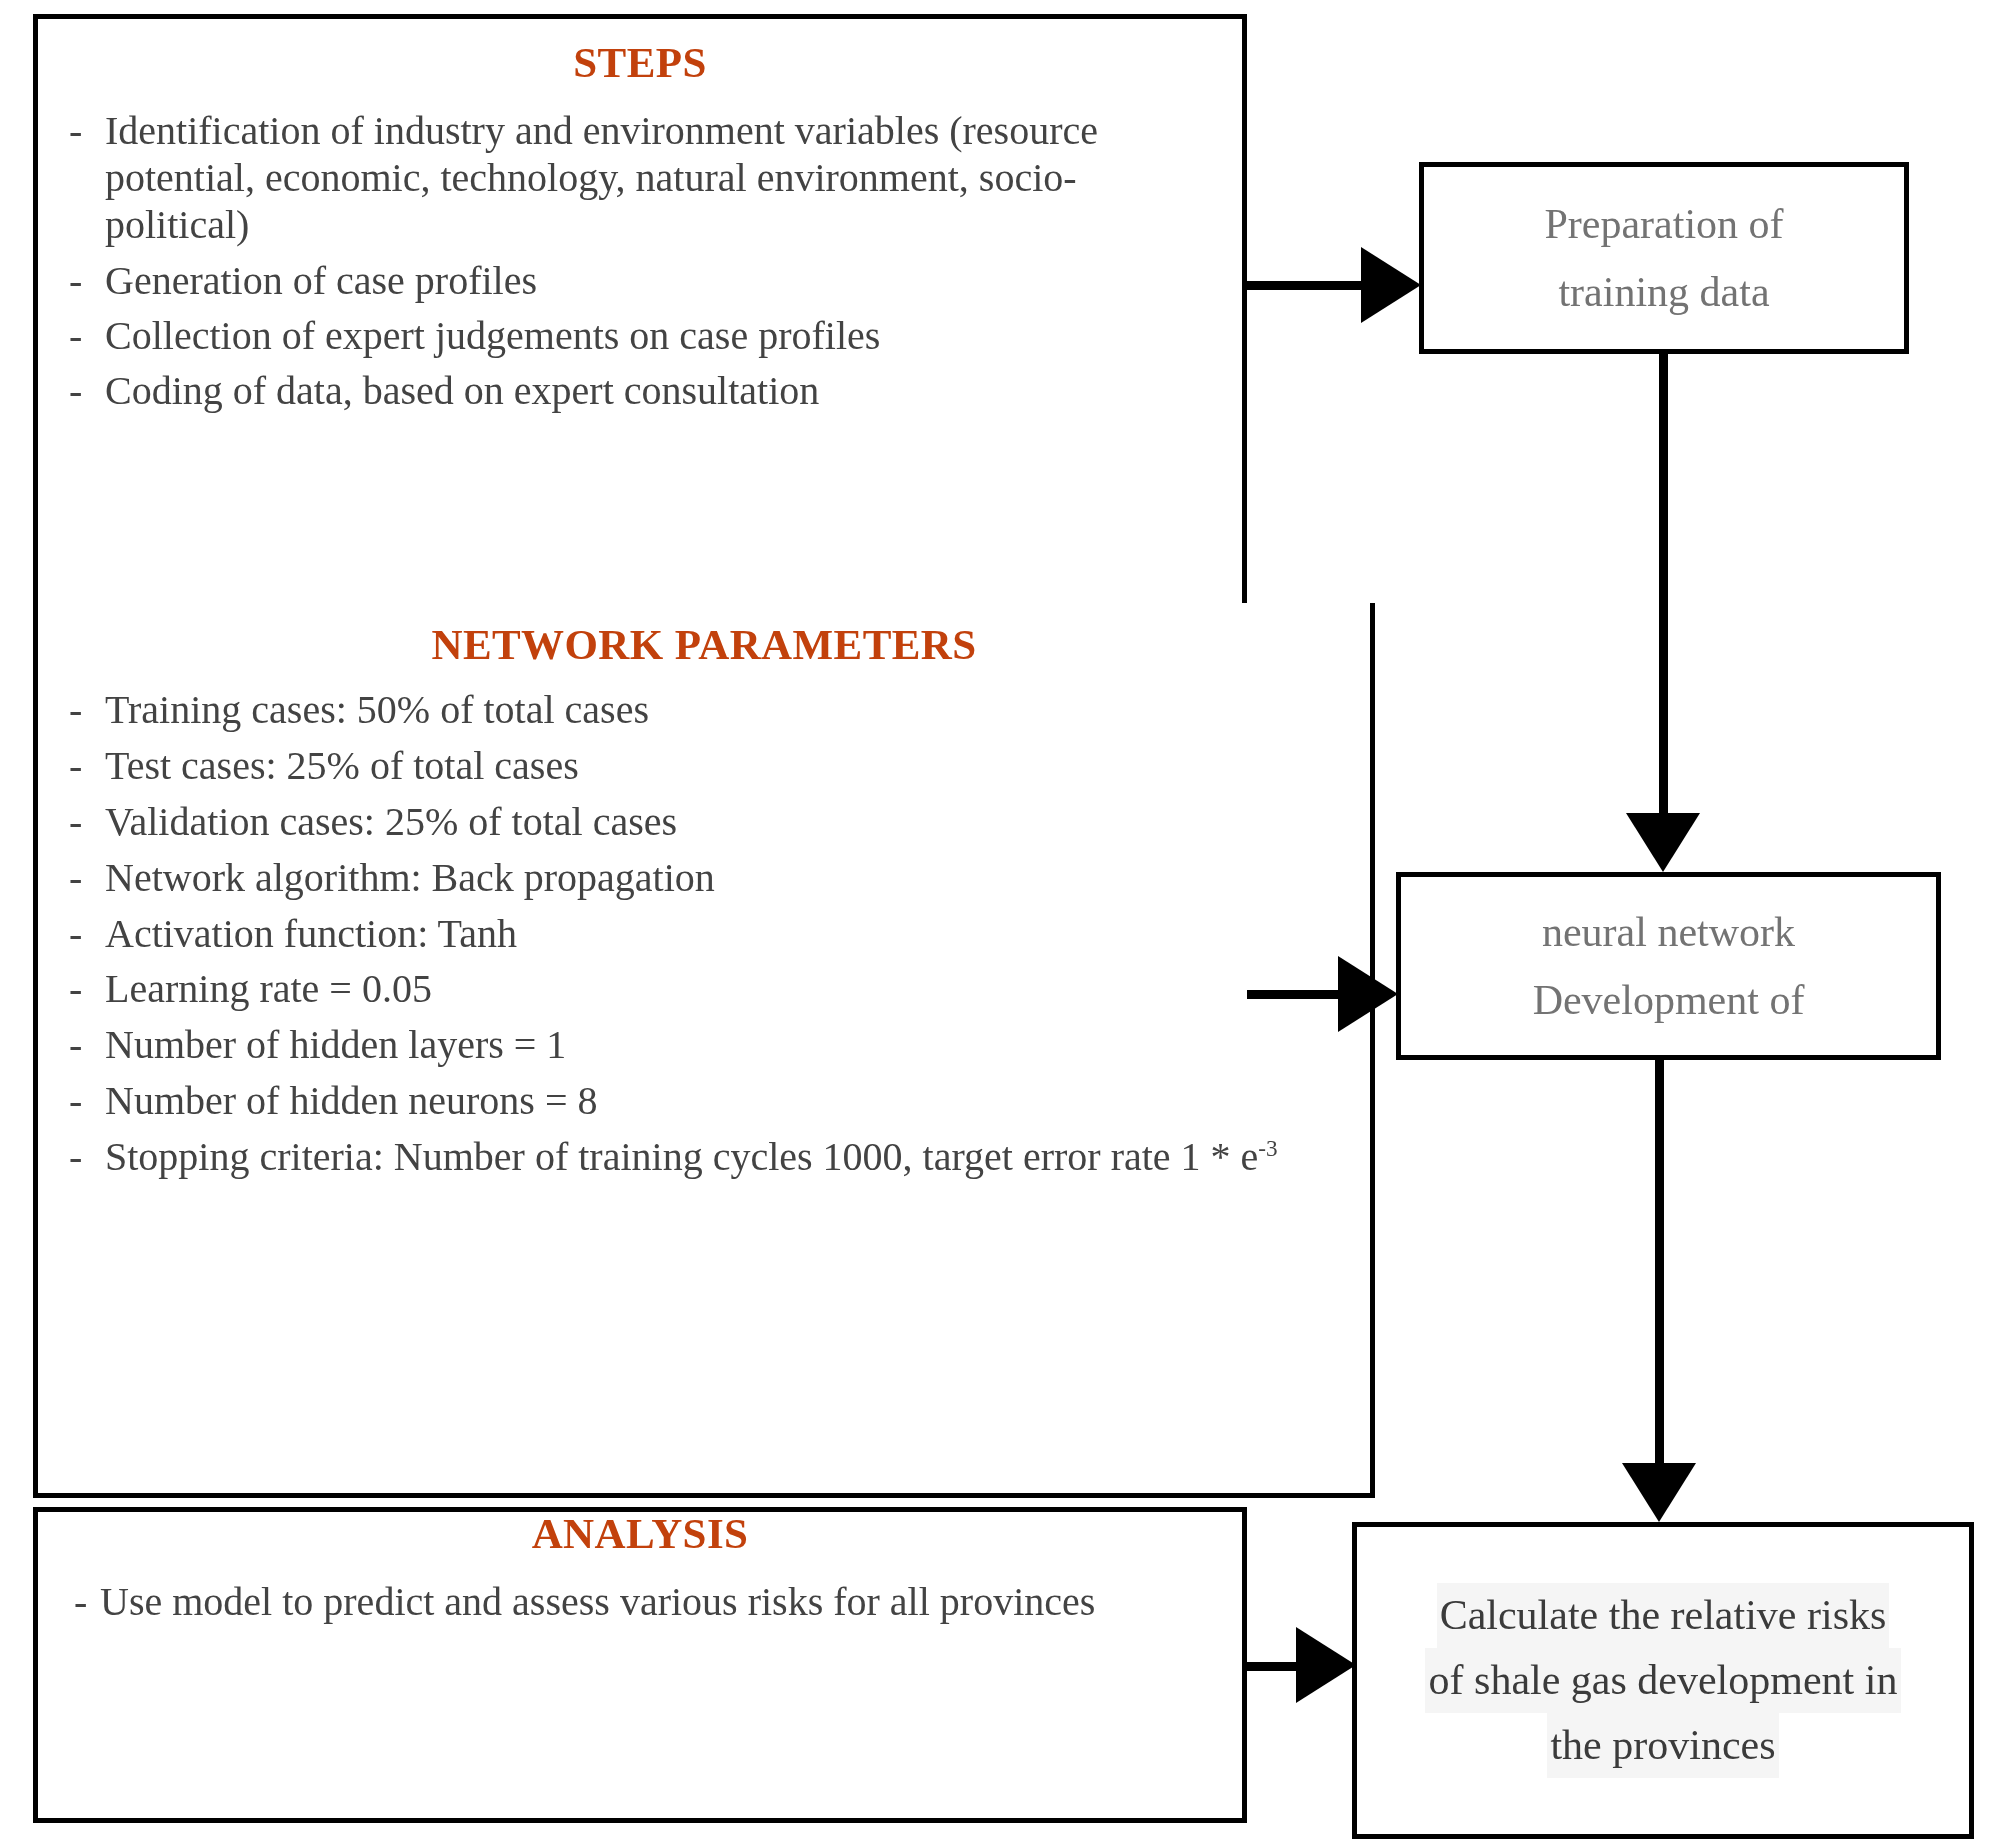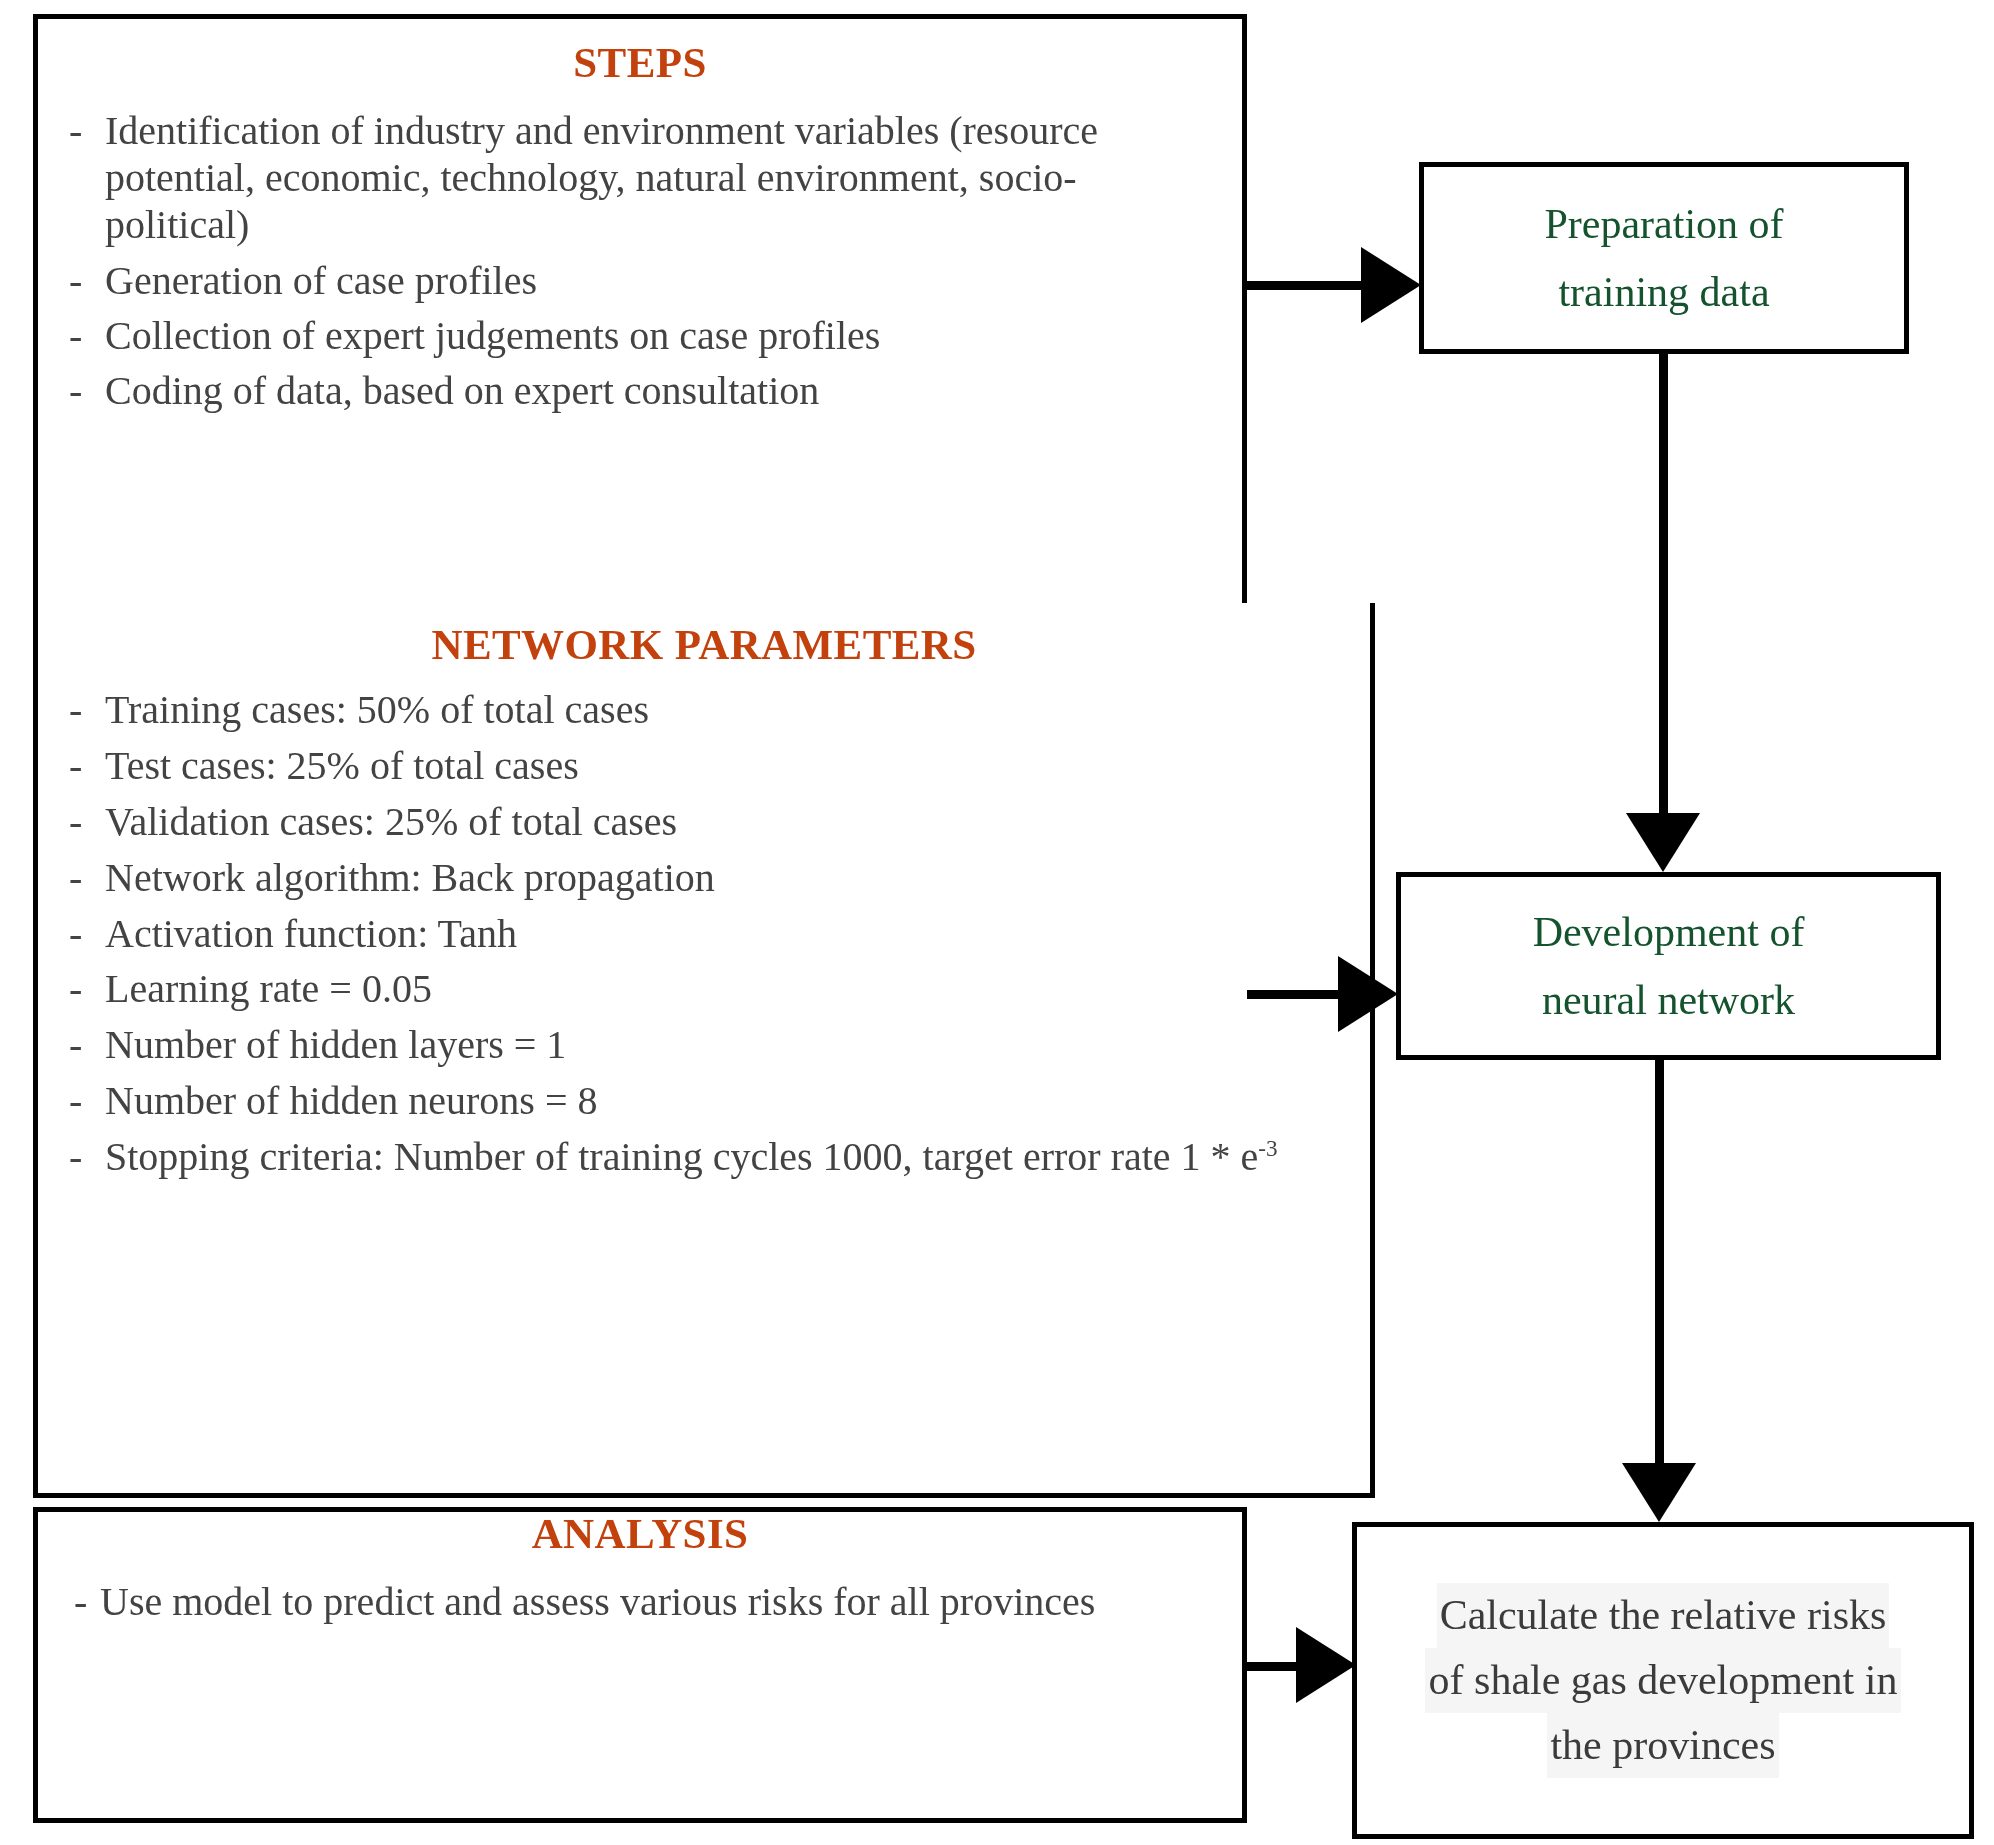--- a/index.html
+++ b/index.html
@@ -111,21 +111,21 @@
   .proc-box {
     position: absolute;
     box-sizing: border-box;
     border: 5.4px solid #000000;
     background: #ffffff;
     display: flex;
     flex-direction: column;
     align-items: center;
     justify-content: center;
     text-align: center;
-    color: #14532d;
+    color: #737373;
     font-size: 42px;
     line-height: 1.62;
   }
   .box-prep  { left: 1419px; top: 162px;  width: 490px; height: 192px; }
   .box-dev   { left: 1396px; top: 872px; width: 545px; height: 188px; }
   .box-calc  { left: 1352px; top: 1522px; width: 622px; height: 317px;
                color: #3b3b3b; line-height: 1.55; }
 
   .box-line { display: block; white-space: nowrap; }
   .box-calc .box-line { background: #f5f5f5; padding: 0 3.1px; }
@@ -267,22 +267,22 @@
     </div>
 
   </div>
 
   <div class="proc-box box-prep">
     <span class="box-line">Preparation of</span>
     <span class="box-line">training data</span>
   </div>
 
   <div class="proc-box box-dev">
+    <span class="box-line">neural network</span>
     <span class="box-line">Development of</span>
-    <span class="box-line">neural network</span>
   </div>
 
   <div class="proc-box box-calc">
     <span class="box-line">Calculate the relative risks</span>
     <span class="box-line">of shale gas development in</span>
     <span class="box-line">the provinces</span>
   </div>
 
   <div class="conn conn-h conn-h1"></div>
   <div class="arrow-right arrow-h1"></div>

